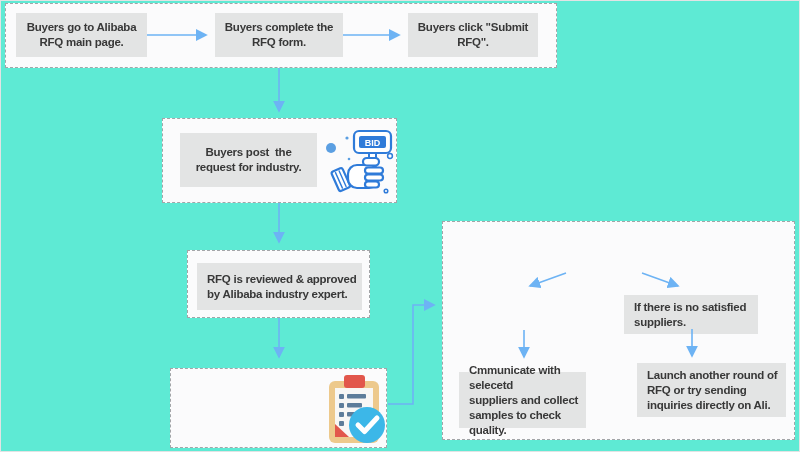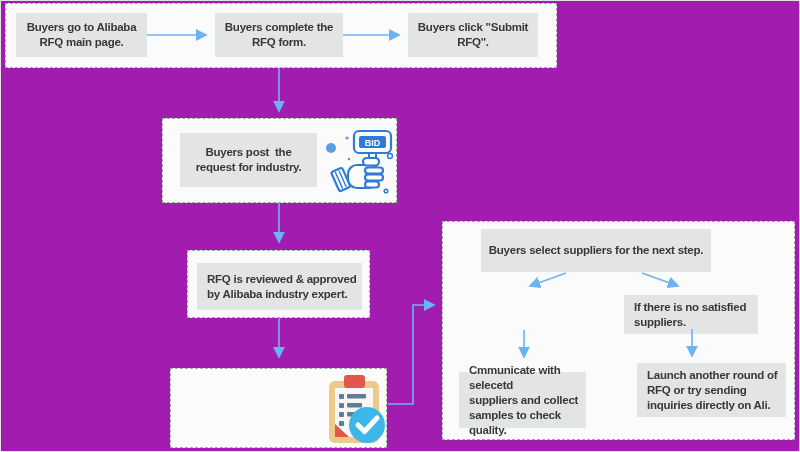--- a/index.html
+++ b/index.html
@@ -1,18 +1,18 @@
 <!DOCTYPE html>
 <html><head>
 <meta charset="utf-8">
 <style>
   html,body{margin:0;padding:0;background:#eef0f1;}
   .canvas{
     position:relative;width:800px;height:452px;overflow:hidden;
-    background:#a21caf;
+    background:#5eead4;
     box-shadow:inset 0 0 0 1px #e2e3e4;
     font-family:"Liberation Sans","DejaVu Sans",sans-serif;
   }
   .phase{
     position:absolute;
     border:1px dashed #a3a5a8;
     background:#fbfbfc;
     box-sizing:border-box;
   }
   .step-box{
@@ -52,21 +52,20 @@
   <div class="step-box center" style="left:408px;top:13px;width:130px;height:44px;">Buyers click "Submit
 RFQ".</div>
 
   <div class="step-box center" style="left:180px;top:133px;width:137px;height:54px;">Buyers post  the
 request for industry.</div>
 
   <div class="step-box left" style="left:197px;top:263px;width:165px;height:47px;">RFQ is reviewed &amp; approved
 by Alibaba industry expert.</div>
 
 
-  <div class="step-box center" style="left:481px;top:229px;width:230px;height:43px;">Buyers select suppliers for the next step.</div>
   <div class="step-box left" style="left:624px;top:289px;width:134px;height:39px;margin-top:6px;">If there is no satisfied
 suppliers.</div>
   <div class="step-box left" style="left:459px;top:372px;width:127px;height:56px;">Cmmunicate with selecetd
 suppliers and collect
 samples to check quality.</div>
   <div class="step-box left" style="left:637px;top:363px;width:149px;height:54px;">Launch another round of
 RFQ or try sending
 inquiries directly on Ali.</div>
 
   <svg class="connectors" width="800" height="452" viewBox="0 0 800 452">

